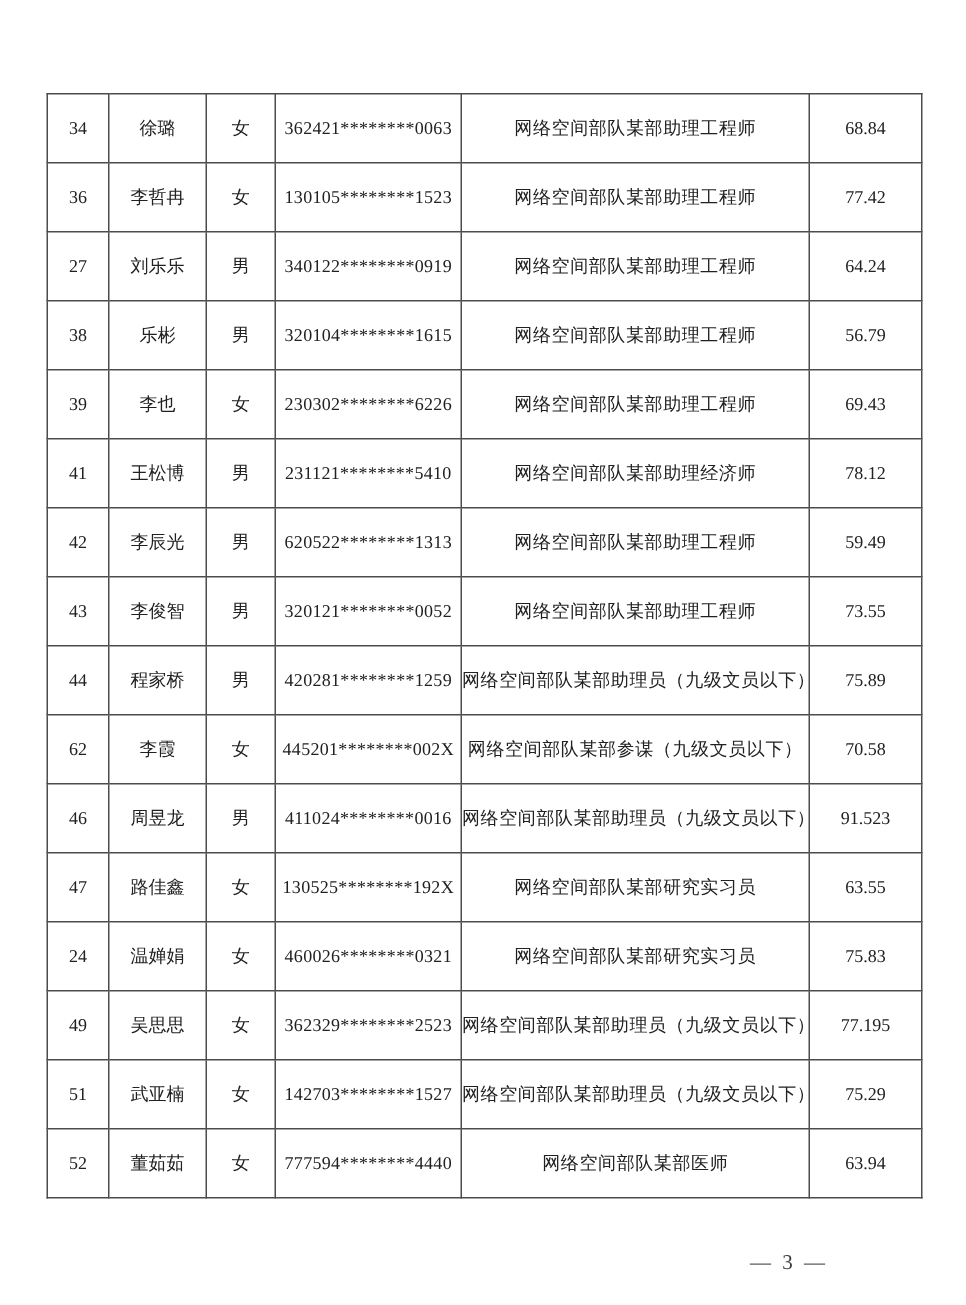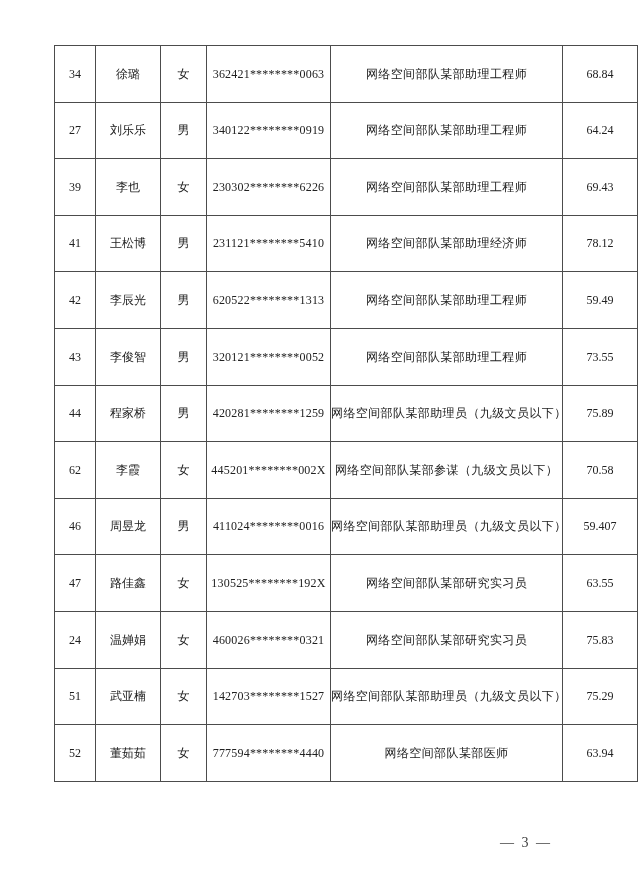--- a/index.html
+++ b/index.html
@@ -16,26 +16,25 @@
     overflow: hidden;
   }
   .page {
     position: absolute;
     inset: 0;
     background: #ffffff;
   }
   table.results {
     position: absolute;
     left: 31px;
-    top: 45px;
+    top: 62px;
     width: 583px;
     height: 737px;
     border-collapse: collapse;
     table-layout: fixed;
-    margin-left: 23px;
   }
   table.results td {
     border: 1px solid #4c4c4c;
     text-align: center;
     vertical-align: middle;
     font-size: 12px;
     line-height: 1.2;
     padding: 0;
     color: #212121;
     white-space: nowrap;
@@ -82,26 +81,42 @@
     <tbody id="table-body">
         <tr>
       <td>34</td>
       <td>徐璐</td>
       <td>女</td>
       <td class="col-id">362421********0063</td>
       <td class="col-position">网络空间部队某部助理工程师</td>
       <td>68.84</td>
     </tr>
         <tr>
+      <td>36</td>
+      <td>李哲冉</td>
+      <td>女</td>
+      <td class="col-id">130105********1523</td>
+      <td class="col-position">网络空间部队某部助理工程师</td>
+      <td>77.42</td>
+    </tr>
+        <tr>
       <td>27</td>
       <td>刘乐乐</td>
       <td>男</td>
       <td class="col-id">340122********0919</td>
       <td class="col-position">网络空间部队某部助理工程师</td>
       <td>64.24</td>
+    </tr>
+        <tr>
+      <td>38</td>
+      <td>乐彬</td>
+      <td>男</td>
+      <td class="col-id">320104********1615</td>
+      <td class="col-position">网络空间部队某部助理工程师</td>
+      <td>56.79</td>
     </tr>
         <tr>
       <td>39</td>
       <td>李也</td>
       <td>女</td>
       <td class="col-id">230302********6226</td>
       <td class="col-position">网络空间部队某部助理工程师</td>
       <td>69.43</td>
     </tr>
         <tr>
@@ -143,39 +158,47 @@
       <td class="col-id">445201********002X</td>
       <td class="col-position">网络空间部队某部参谋（九级文员以下）</td>
       <td>70.58</td>
     </tr>
         <tr>
       <td>46</td>
       <td>周昱龙</td>
       <td>男</td>
       <td class="col-id">411024********0016</td>
       <td class="col-position">网络空间部队某部助理员（九级文员以下）</td>
-      <td>59.407</td>
+      <td>91.523</td>
     </tr>
         <tr>
       <td>47</td>
       <td>路佳鑫</td>
       <td>女</td>
       <td class="col-id">130525********192X</td>
       <td class="col-position">网络空间部队某部研究实习员</td>
       <td>63.55</td>
     </tr>
         <tr>
       <td>24</td>
       <td>温婵娟</td>
       <td>女</td>
       <td class="col-id">460026********0321</td>
       <td class="col-position">网络空间部队某部研究实习员</td>
       <td>75.83</td>
     </tr>
         <tr>
+      <td>49</td>
+      <td>吴思思</td>
+      <td>女</td>
+      <td class="col-id">362329********2523</td>
+      <td class="col-position">网络空间部队某部助理员（九级文员以下）</td>
+      <td>77.195</td>
+    </tr>
+        <tr>
       <td>51</td>
       <td>武亚楠</td>
       <td>女</td>
       <td class="col-id">142703********1527</td>
       <td class="col-position">网络空间部队某部助理员（九级文员以下）</td>
       <td>75.29</td>
     </tr>
         <tr>
       <td>52</td>
       <td>董茹茹</td>

